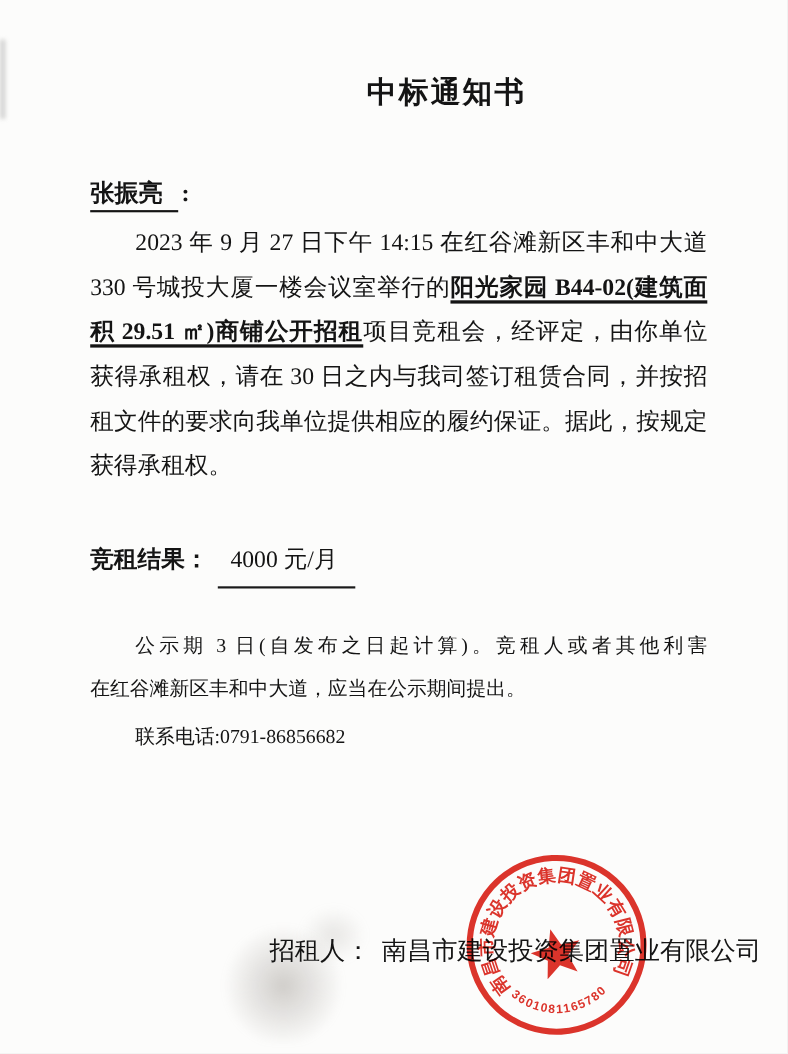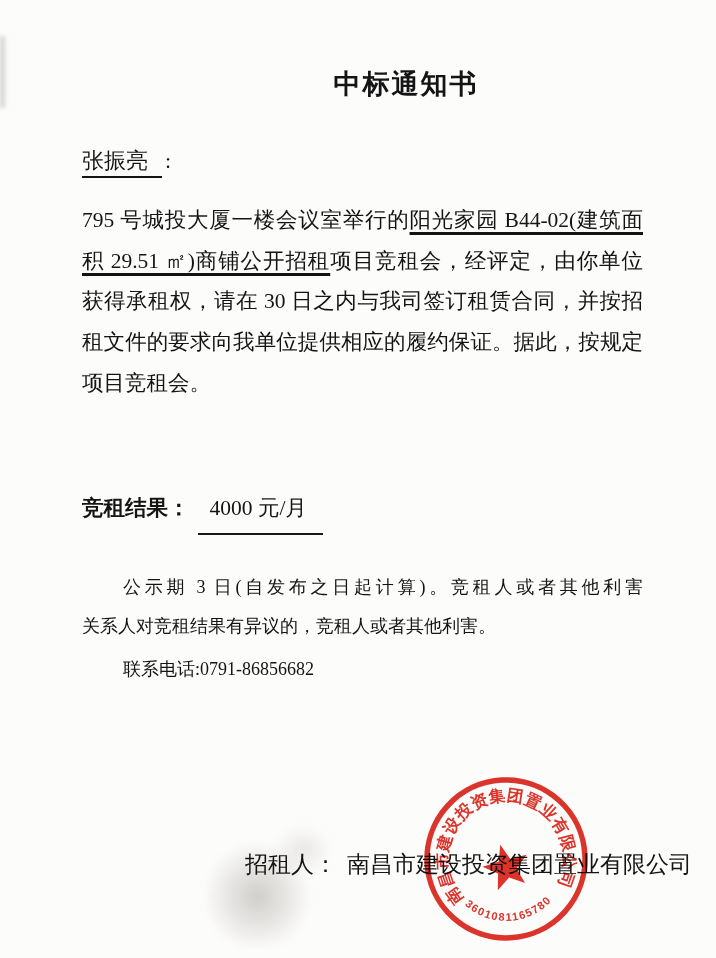--- a/index.html
+++ b/index.html
@@ -5,33 +5,33 @@
   html,body { margin:0; padding:0; background:#e8e8e8; }
   .page {
     position:relative; width:716px; height:958px; margin:0 auto;
     background:#fcfcfb; overflow:hidden; color:#141414;
     font-family:"Liberation Serif","DejaVu Serif",serif;
   }
   .title {
     position:absolute; top:66px; left:0; width:716px; text-align:center;
     font-size:27px; font-weight:bold; letter-spacing:2px;margin-left:48px;
   }
-  .addressee { position:absolute; top:146px; left:82px; font-size:22px; font-weight:normal; }
+  .addressee { position:absolute; top:161px; left:82px; font-size:22px; font-weight:bold; }
   .addressee .name { display:inline-block; padding-right:14px; border-bottom:2px solid #141414; }
   .addressee .colon { margin-left:3px; }
   .textblock { position:absolute; left:82px; width:561px; }
   .body1 { top:200px; }
   .body1 .line { height:40.7px; line-height:40.7px; font-size:21.5px; }
   .body2 { top:568px; }
   .body2 .line { height:38.5px; line-height:38.5px; font-size:18px; }
   .body2 .line:last-child { margin-top:5px; }
   .line { white-space:pre-wrap; word-break:keep-all; overflow:visible; }
   .line.just { text-align:justify; text-align-last:justify; }
   .line.ind { padding-left:41px; }
-  .seg-b { font-weight:normal; }
+  .seg-b { font-weight:bold; }
   .seg-u { text-decoration:underline; text-decoration-thickness:2.5px; text-underline-offset:4.5px; }
   .result { position:absolute; top:493px; left:82px; font-size:21.5px; }
   .result .label { font-weight:bold; }
   .result .value {
     display:inline-block; margin-left:8px; padding:0 16px 11px 12px;
     border-bottom:2px solid #1a1a1a;
   }
   .footer-lessor { position:absolute; top:823px; left:222px; font-size:23px; white-space:pre; }
   .footer-lessor .lessor-name { margin-left:10px; }
   .footer-date { position:absolute; top:871px; left:393px; font-size:23px; letter-spacing:1px; white-space:pre; }
@@ -62,34 +62,35 @@
 
   <div class="edge-mark"></div>
 
   <div class="title">中标通知书</div>
 
   <div class="addressee">
     <span class="name">张振亮</span><span class="colon">:</span>
   </div>
 
   <div class="textblock body1">
-      <div class="line just"><span>795 号城投大厦一楼会议室举行的</span><span class="seg-b seg-u">阳光家园 B44-02(建筑面</span></div>
+      <div class="line just ind"><span>2023 年 9 月 27 日下午 14:15 在红谷滩新区丰和中大道</span></div>
+      <div class="line just"><span>330 号城投大厦一楼会议室举行的</span><span class="seg-b seg-u">阳光家园 B44-02(建筑面</span></div>
       <div class="line just"><span class="seg-b seg-u">积 29.51 ㎡)商铺公开招租</span><span>项目竞租会，经评定，由你单位</span></div>
       <div class="line just"><span>获得承租权，请在 30 日之内与我司签订租赁合同，并按招</span></div>
       <div class="line just"><span>租文件的要求向我单位提供相应的履约保证。据此，按规定</span></div>
-      <div class="line"><span>项目竞租会。</span></div>
+      <div class="line"><span>获得承租权。</span></div>
     </div>
 
   <div class="result">
     <span class="label">竞租结果：</span><span class="value">4000 元/月</span>
   </div>
 
   <div class="textblock body2">
       <div class="line just ind"><span>公示期 3 日(自发布之日起计算)。竞租人或者其他利害</span></div>
-      <div class="line"><span>关系人对竞租结果有异议的，竞租人或者其他利害。</span></div>
+      <div class="line"><span>在红谷滩新区丰和中大道，应当在公示期间提出。</span></div>
       <div class="line ind"><span>联系电话:0791-86856682</span></div>
     </div>
 
   <div class="smudge"></div>
   <div class="smudge2"></div>
 
   <div class="footer-lessor">
     <span>招租人：</span><span class="lessor-name">南昌市建设投资集团置业有限公司</span>
   </div>
 

